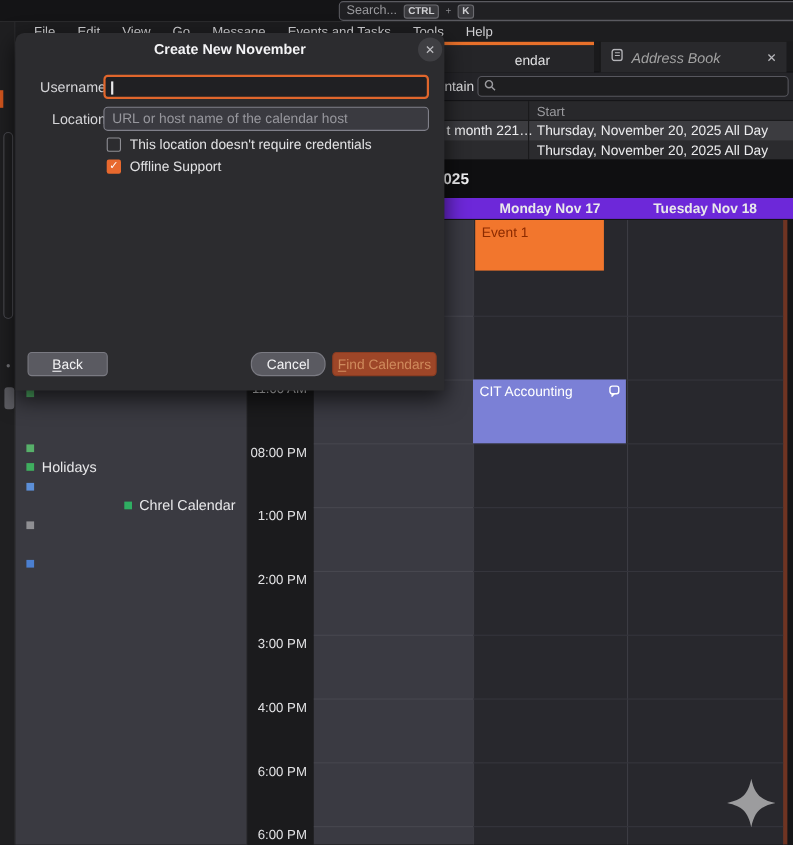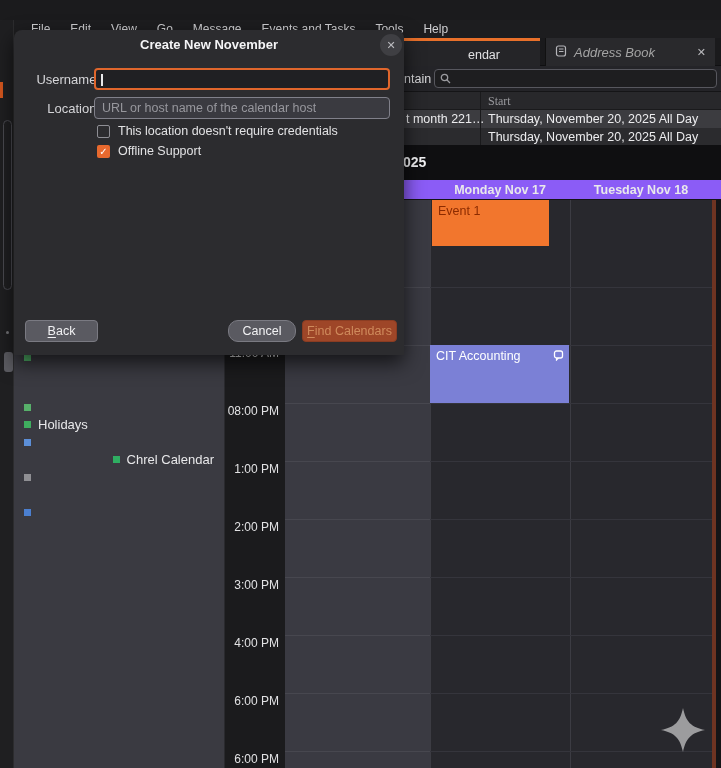--- a/index.html
+++ b/index.html
@@ -45,34 +45,34 @@
             display:flex; align-items:center; padding:0 9px; gap:7px; }
   .tab-ab-label { color:#a3a3a3; font-size:13px; flex:1;font-style:italic; }
 
   
   .filterrow { left:225px; top:66px; width:496px; height:26px; background:#242428; border-bottom:1px solid #151517; }
   .filter-label { left:179px; top:6px; color:#d8d8da; font-size:12.5px; }
   .filter-input { left:209px; top:3px; width:283px; height:19px; background:#1e1e20;
                   border:1px solid #57575e; border-radius:4px; display:flex; align-items:center; padding:0 5px; }
 
   
-  .list-head { left:225px; top:92px; width:496px; height:18px; background:#28282b; border-bottom:1px solid #1a1a1c;font-family:Liberation Serif, serif; }
+  .list-head { left:225px; top:92px; width:496px; height:18px; background:#28282b; border-bottom:1px solid #1a1a1c; }
   .list-head-label { left:263px; top:2px; color:#9a9a9e; font-size:12px; }
   .col-divider { left:480px; top:92px; width:1px; height:53px; background:#1a1a1c; }
   .list-row1 { left:225px; top:110px; width:496px; height:18px; background:#3c3c40; }
   .list-row2 { left:225px; top:128px; width:496px; height:17px; background:#2b2b2e; }
   .cell-title { position:absolute; left:181px; top:2px; color:#ececee; font-size:12.5px; white-space:nowrap; }
   .cell-start { position:absolute; left:263px; top:2px; color:#ececee; font-size:12.5px; white-space:nowrap; }
 
   
   .band { left:225px; top:145px; width:496px; height:35px; background:#0f0f11; }
   .band-title { left:178px; top:9px; color:#f2f2f4; font-size:14px; font-weight:bold; }
 
   
-  .dayhead { left:225px; top:180px; width:496px; height:20px; background:#8b5cf6; border-bottom:1px solid #141416; }
+  .dayhead { left:225px; top:180px; width:496px; height:20px; background:#6d28d9; border-bottom:1px solid #141416; }
   .dayhead-cell { position:absolute; top:3px; color:#e9e9eb; font-size:12.5px; font-weight:bold; text-align:center; }
   .dh-mon { left:205px; width:140px; }
   .dh-tue { left:345px; width:142px; }
 
   
   .grid { left:225px; top:200px; width:496px; height:568px; background:#1b1b1d; overflow:hidden; }
   .gutter { position:absolute; left:0; top:0; width:60px; height:568px; background:#1b1b1d; }
   .time-label { position:absolute; right:6px; transform:translateY(-50%); color:#e2e2e4; font-size:12px; white-space:nowrap; }
   .colA { position:absolute; left:60px; top:0; width:145px; height:568px; background:#3a3a42; }
   .colMT { position:absolute; left:205px; top:0; width:282px; height:568px; background:#28282d; }
@@ -113,20 +113,28 @@
   .btn-back { left:11px; width:73px; }
   .btn-cancel { left:214px; width:68px;border-radius:10px; }
   .btn-find { left:288px; width:95px; background:#9e4628; border:1px solid #8a3c22; color:#cf8a5c; }
   .ak { text-decoration:underline; text-underline-offset:2px; }
 </style>
 </head>
 <body>
 
 <div id="stage">
 
+  <div class="abs topbar">
+    <div class="abs searchbox">
+      <span class="search-ph">Search...</span>
+      <span class="kbd">CTRL</span>
+      <span class="kbd-plus">+</span>
+      <span class="kbd">K</span>
+    </div>
+  </div>
 
   <div class="abs menubar" id="menubar">
       <span class="menu-item">File</span>
       <span class="menu-item">Edit</span>
       <span class="menu-item">View</span>
       <span class="menu-item">Go</span>
       <span class="menu-item">Message</span>
       <span class="menu-item">Events and Tasks</span>
       <span class="menu-item">Tools</span>
       <span class="menu-item">Help</span>

